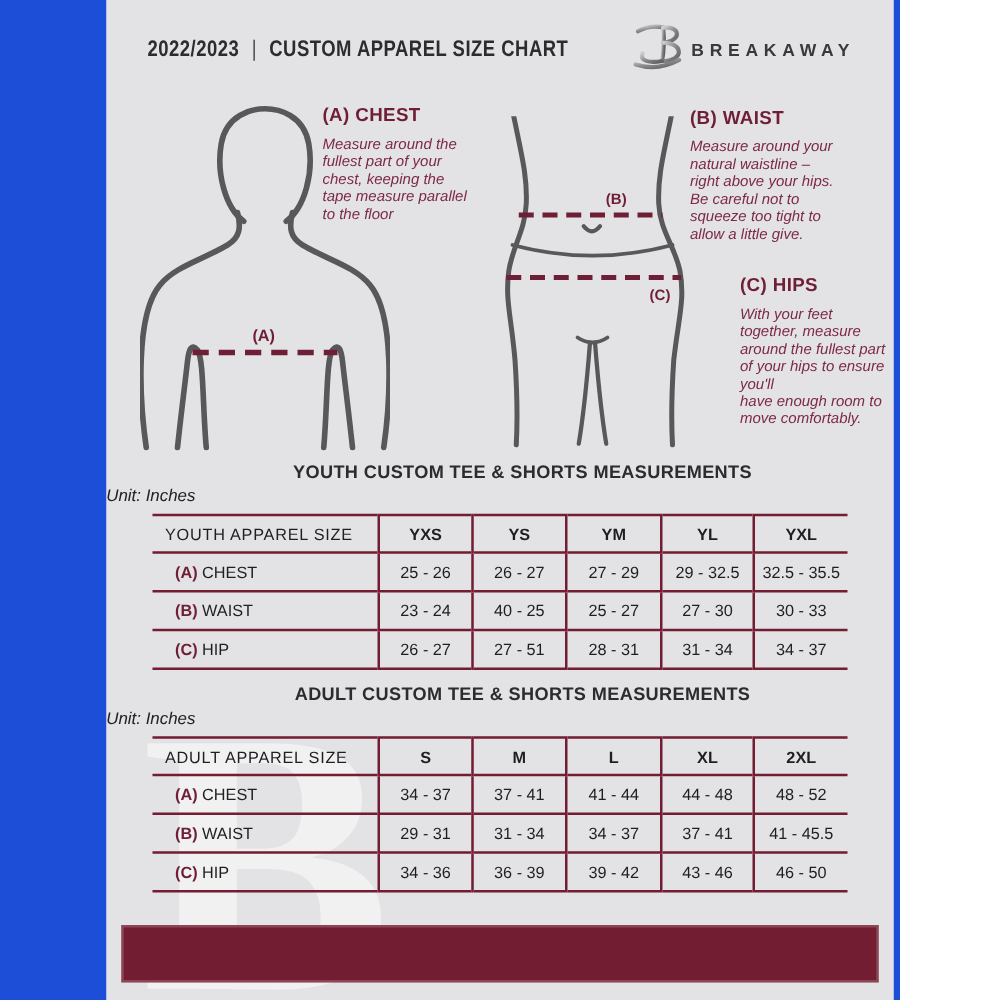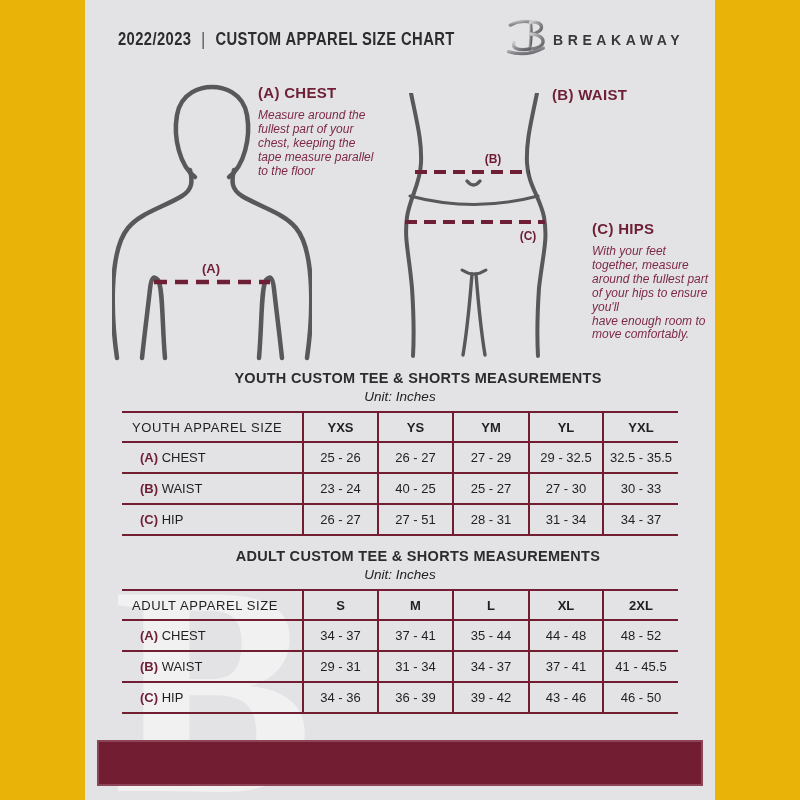--- a/index.html
+++ b/index.html
@@ -5,39 +5,39 @@
   :root{
     --maroon:#731d32;
     --maroon-dark:#6e1e35;
     --maroon-text:#7d2946;
     --figure-gray:#58585a;
     --bg:#e3e3e5;
     --dark:#2c2c2e;
   }
   *{margin:0;padding:0;box-sizing:border-box;}
   body{width:800px;height:800px;background:#ffffff;font-family:"Liberation Sans","DejaVu Sans",sans-serif;}
-  #canvas{position:relative;width:800px;height:800px;background:#eab308;overflow:hidden;}
+  #canvas{position:relative;width:720px;height:800px;background:#1d4ed8;overflow:hidden;}
   .page{position:absolute;left:85px;top:0;width:630px;height:800px;background:var(--bg);overflow:hidden;}
 
   
   .hdr-title{position:absolute;left:33px;top:29px;white-space:nowrap;color:var(--dark);
     font-weight:bold;font-size:18px;letter-spacing:.5px;transform:scaleX(.82);transform-origin:left center;}
   .hdr-title .sep{margin:0 12px;font-weight:normal;color:#4a4a4d;}
   .logo{position:absolute;left:418px;top:14px;width:44px;height:44px;}
   .brand{position:absolute;left:468px;top:32px;font-size:14px;font-weight:bold;letter-spacing:4.6px;color:#39393c;white-space:nowrap;}
 
   
   .fig{position:absolute;}
   .guide-block{position:absolute;}
   .guide-h{font-size:15px;font-weight:bold;color:var(--maroon-dark);letter-spacing:.3px;}
   .guide-d{margin-top:8px;font-size:12px;font-style:italic;color:var(--maroon-text);line-height:1.16;white-space:pre-line;}
 
   
   .sec-title{position:absolute;left:0;width:630px;text-align:center;font-size:14.5px;font-weight:bold;color:var(--dark);letter-spacing:.3px;padding-left:36px;}
-  .sec-unit{position:absolute;left:0;width:630px;text-align:center;font-size:13.5px;font-style:italic;color:#222224;}
+  .sec-unit{position:absolute;left:0;width:630px;font-size:13.5px;font-style:italic;color:#222224;}
 
   
   table.size{position:absolute;left:37px;width:556px;border-collapse:collapse;table-layout:fixed;z-index:2;background:transparent;}
   table.size tr{border-bottom:2px solid var(--maroon);}
   table.size thead tr{border-top:2.5px solid var(--maroon);}
   table.size td{border-left:2px solid var(--maroon);height:31px;text-align:center;font-size:13px;color:#1f1f22;vertical-align:middle;}
   table.size td:first-child{border-left:none;text-align:left;}
   table.size thead td{height:30px;}
   .size-col-label{padding-left:10px;font-size:13px;color:#2d2d30;letter-spacing:.6px;}
   .size-name{font-weight:bold;font-size:13.5px;color:#1c1c1f;}
@@ -113,20 +113,26 @@
         <path d="M 78,181 C 80,206 82,232 87,262" stroke-width="3.4"></path>
       </g>
       <path d="M 17,79 L 132,79" fill="none" stroke="var(--maroon-dark)" stroke-width="4" stroke-dasharray="12 7"></path>
       <text x="95" y="70" text-anchor="middle" font-size="12" font-weight="bold" fill="var(--maroon-dark)">(B)</text>
       <path d="M 7,129 L 147,129" fill="none" stroke="var(--maroon-dark)" stroke-width="4" stroke-dasharray="12 7"></path>
       <text x="130" y="147" text-anchor="middle" font-size="12" font-weight="bold" fill="var(--maroon-dark)">(C)</text>
     </svg>
 
     <div class="guide-block" style="left:467px;top:86px;width:158px;">
       <div class="guide-h">(B) WAIST</div>
+      <div class="guide-d">Measure around your
+natural waistline –
+right above your hips.
+Be careful not to
+squeeze too tight to
+allow a little give.</div>
     </div>
 
     <div class="guide-block" style="left:467px;top:220px;width:162px;margin-left:40px;">
       <div class="guide-h">(C) HIPS</div>
       <div class="guide-d">With your feet
 together, measure
 around the fullest part
 of your hips to ensure
 you'll
 have enough room to
@@ -203,21 +209,21 @@
             <td class="size-name">L</td>
             <td class="size-name">XL</td>
             <td class="size-name">2XL</td>
           </tr>
       </thead>
       <tbody>
           <tr>
             <td class="rowlabel"><span class="pfx">(A)</span> CHEST</td>
             <td>34 - 37</td>
             <td>37 - 41</td>
-            <td>35 - 44</td>
+            <td>41 - 44</td>
             <td>44 - 48</td>
             <td>48 - 52</td>
           </tr>
           <tr>
             <td class="rowlabel"><span class="pfx">(B)</span> WAIST</td>
             <td>29 - 31</td>
             <td>31 - 34</td>
             <td>34 - 37</td>
             <td>37 - 41</td>
             <td>41 - 45.5</td>

